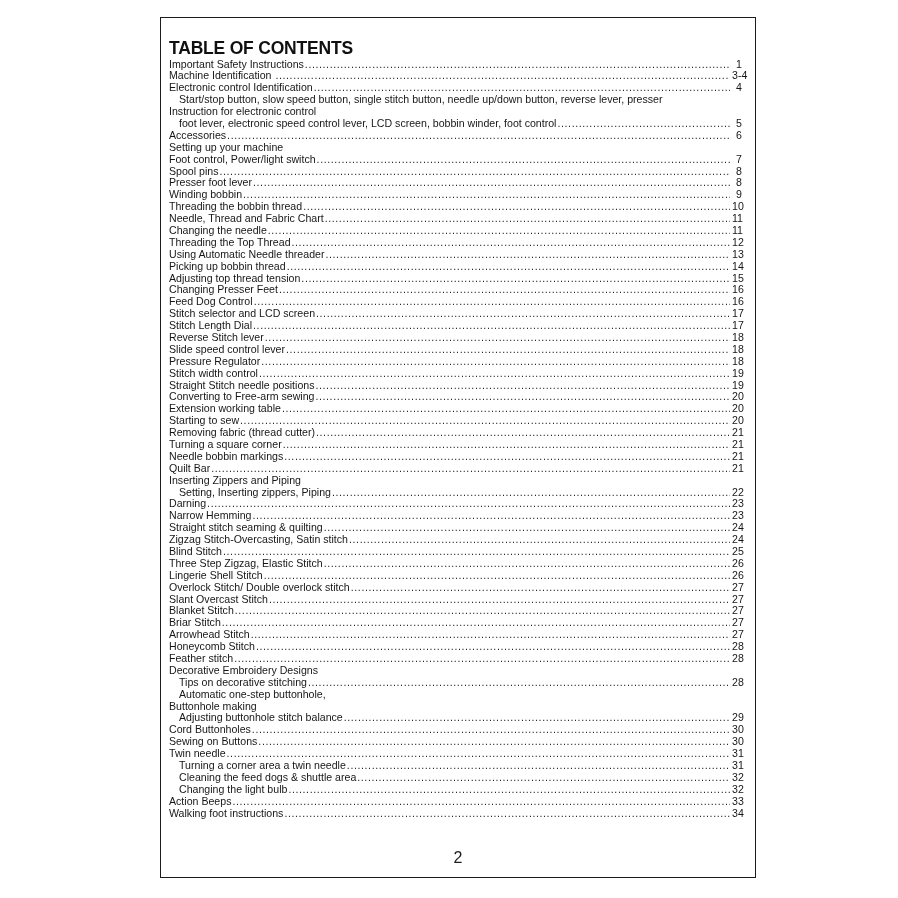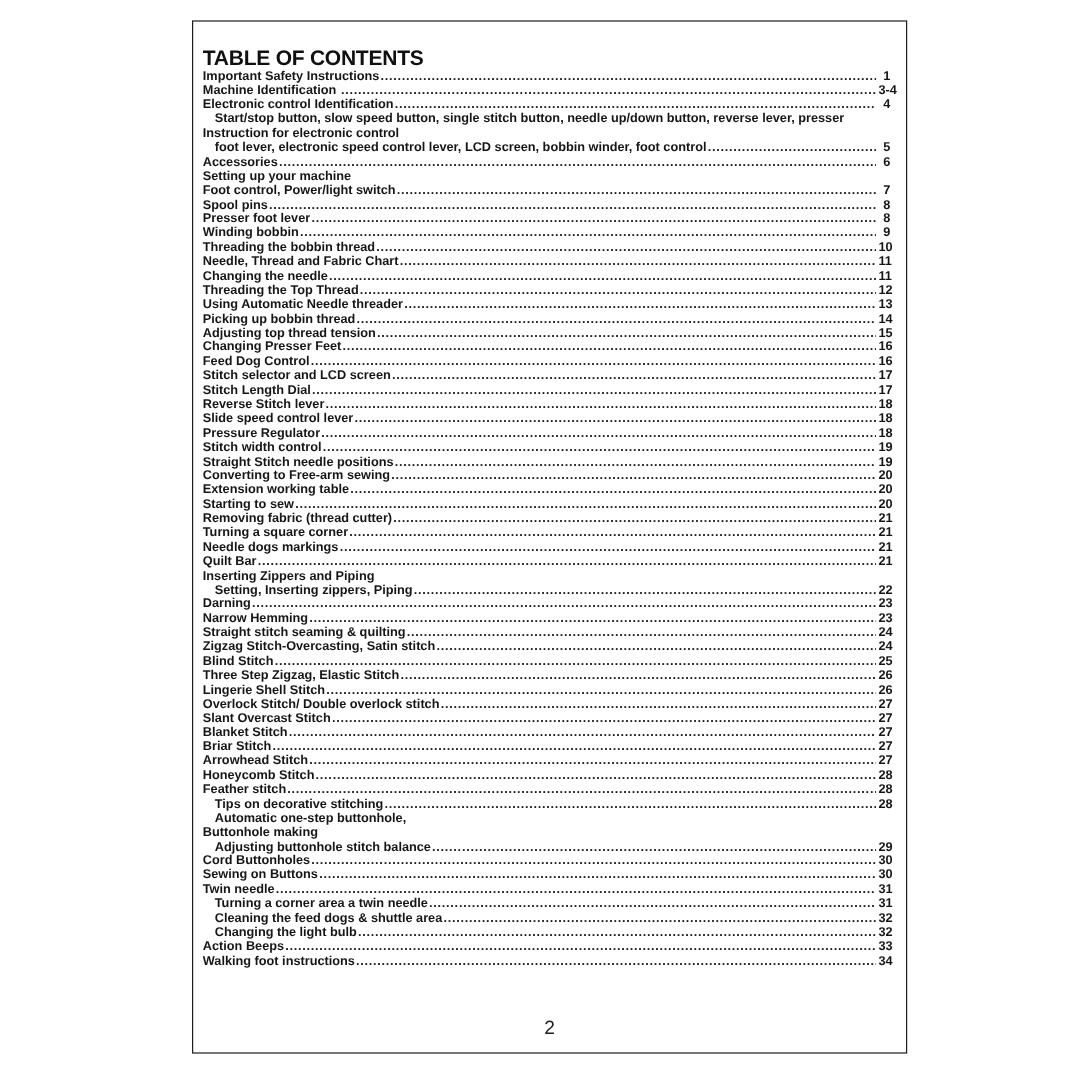--- a/index.html
+++ b/index.html
@@ -31,21 +31,20 @@
   .title {
     margin: 22px 13px 0 8px;
     font-size: 17.5px;
     line-height: 17.5px;
     font-weight: 700;
     letter-spacing: -0.2px;
     color: #101010;
   }
   .toc {
     margin: 1px 13px 0 8px;
-    font-weight: bold;
   }
   .row {
     display: flex;
     align-items: baseline;
     font-size: 10.6px;
     line-height: 11.9px;
     height: 11.9px;
     white-space: nowrap;
   }
   .row.ind1 { padding-left: 10px; }
@@ -237,21 +236,21 @@
           <span class="label">Removing fabric (thread cutter)</span>
           <span class="dots"></span>
           <span class="pg">21</span>
         </div>
         <div class="row">
           <span class="label">Turning a square corner</span>
           <span class="dots"></span>
           <span class="pg">21</span>
         </div>
         <div class="row">
-          <span class="label">Needle dogs markings</span>
+          <span class="label">Needle bobbin markings</span>
           <span class="dots"></span>
           <span class="pg">21</span>
         </div>
         <div class="row">
           <span class="label">Quilt Bar</span>
           <span class="dots"></span>
           <span class="pg">21</span>
         </div>
         <div class="row">
           <span class="label">Inserting Zippers and Piping</span>
@@ -323,20 +322,23 @@
         </div>
         <div class="row">
           <span class="label">Honeycomb Stitch</span>
           <span class="dots"></span>
           <span class="pg">28</span>
         </div>
         <div class="row">
           <span class="label">Feather stitch</span>
           <span class="dots"></span>
           <span class="pg">28</span>
+        </div>
+        <div class="row">
+          <span class="label">Decorative Embroidery Designs</span>
         </div>
         <div class="row ind1">
           <span class="label">Tips on decorative stitching</span>
           <span class="dots"></span>
           <span class="pg">28</span>
         </div>
         <div class="row ind1">
           <span class="label">Automatic one-step buttonhole,</span>
         </div>
         <div class="row">

